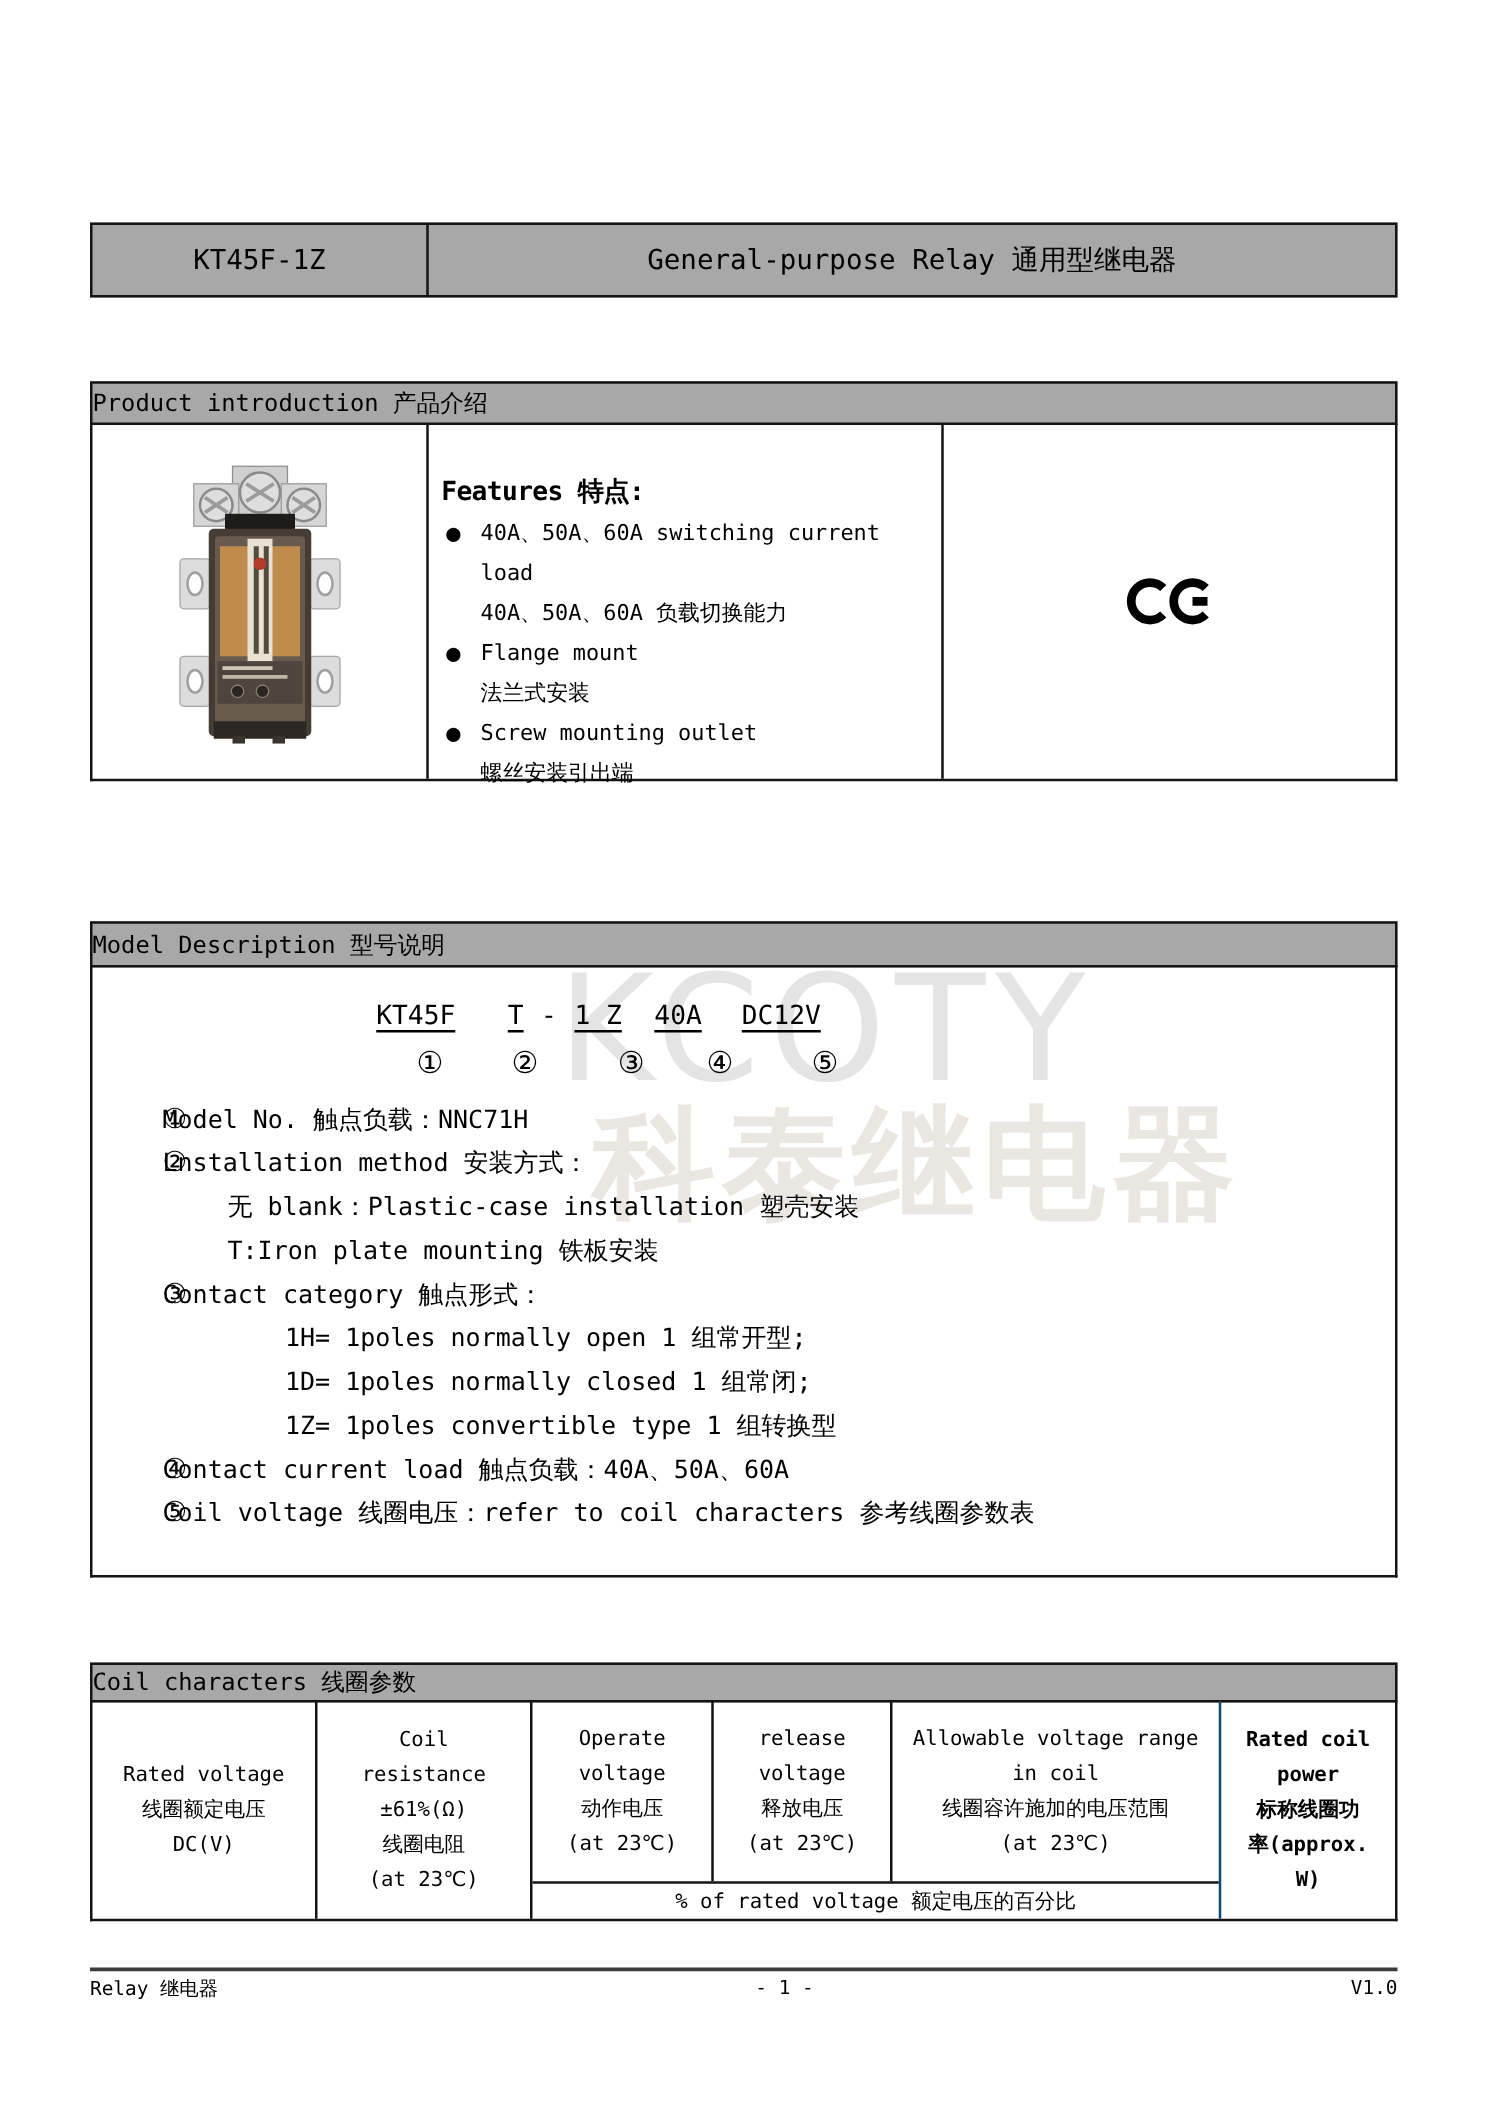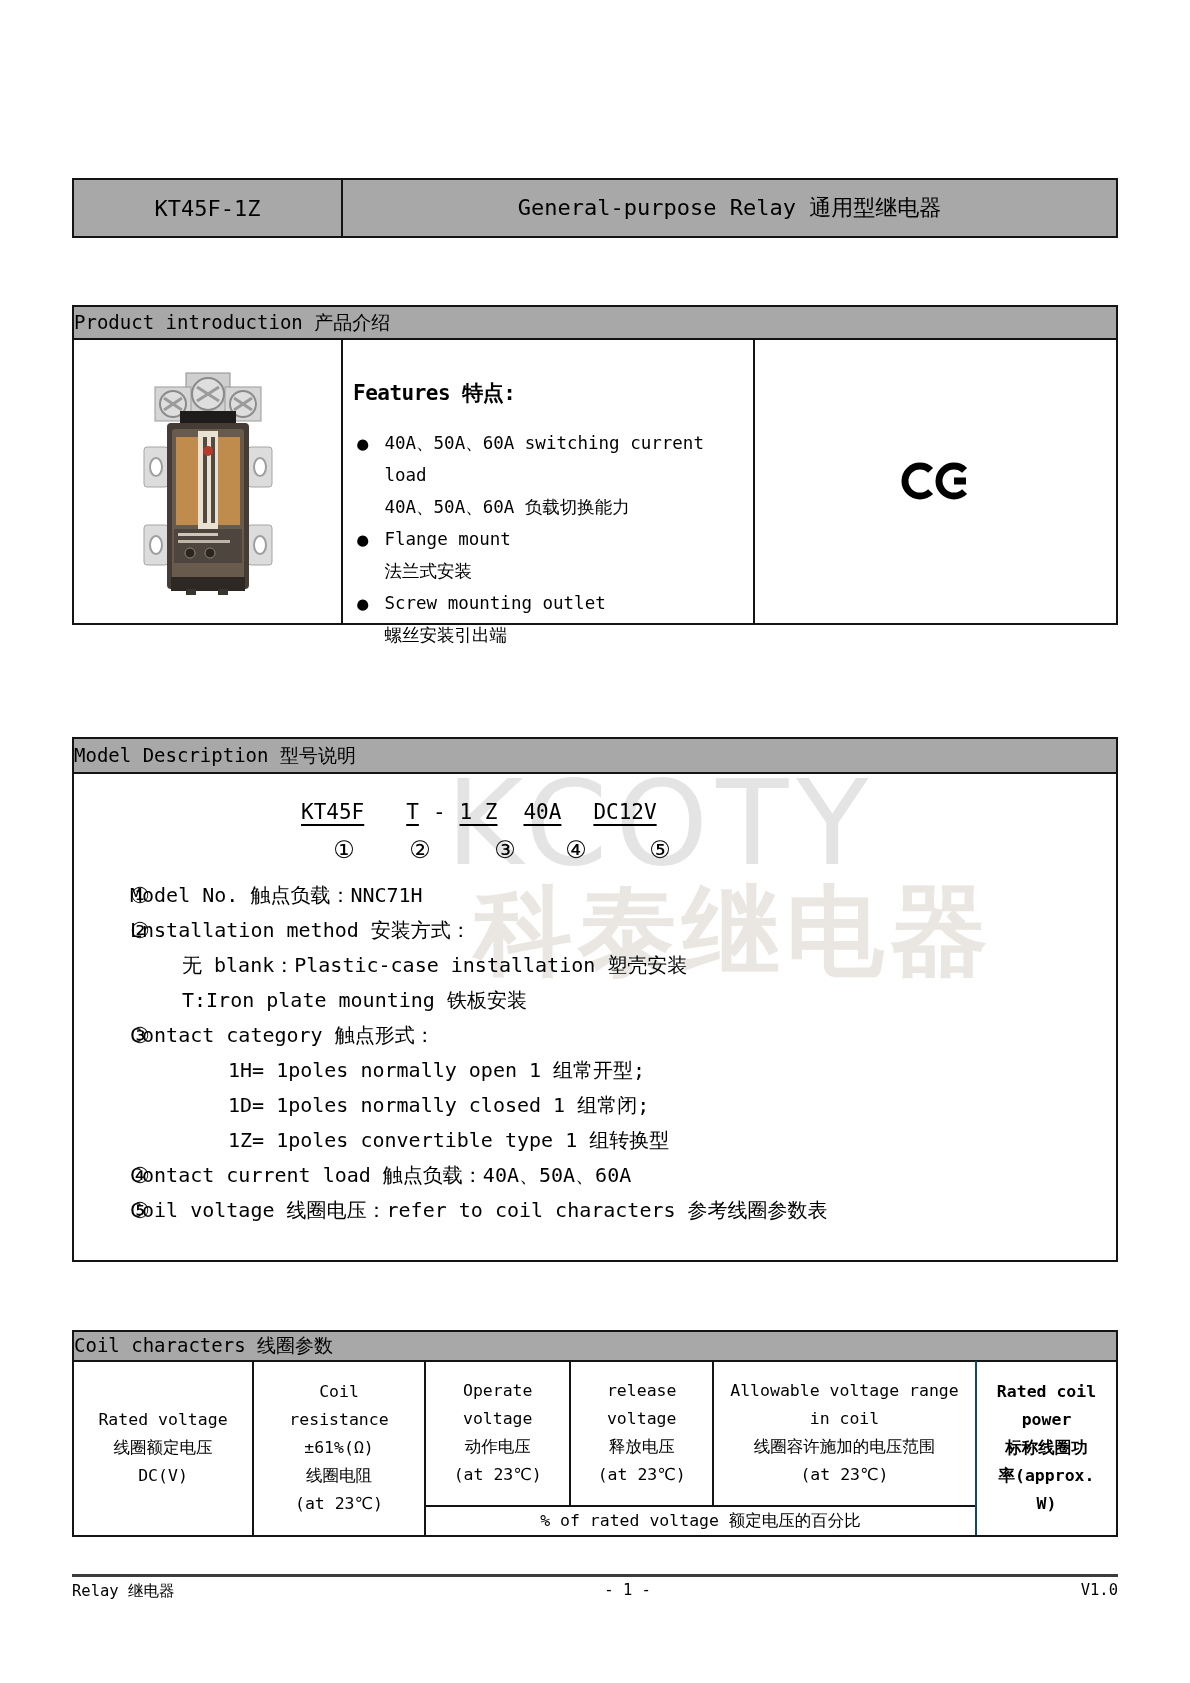--- a/index.html
+++ b/index.html
@@ -23,21 +23,21 @@
   #model-bar   { top:737px; height:37px; }
   #coil-bar    { top:1330px; height:32px; }
   
   #product-box { position:absolute; left:72px; top:339px; width:1046px; height:286px;
     border:2px solid #141414; border-top:none; display:flex; }
   #product-box .photo-cell { width:269px; border-right:2px solid #141414;
     display:flex; align-items:center; justify-content:center; }
   #product-box .features-cell { width:412px; border-right:2px solid #141414;
     padding:40px 4px 0 10px; }
   #product-box .ce-cell { flex:1; display:flex; align-items:center; justify-content:center; }
-  .features-heading { font-size:21px; font-weight:bold; margin-bottom:20px; letter-spacing:-0.5px; }
+  .features-heading { font-size:21px; font-weight:bold; margin-bottom:4px; letter-spacing:-0.5px; }
   .feature-row { display:flex; align-items:flex-start; }
   .feature-row .bullet { font-size:19px; line-height:32px; margin:0 16px 0 4px; }
   .feature-row .ft-lines { font-size:17.5px; line-height:32px; }
   
   #model-box { position:absolute; left:72px; top:772px; width:1046px; height:490px;
     border:2px solid #141414; border-top:none; overflow:hidden; }
   .wm1 { position:absolute; left:372px; top:-18px; font-size:118px; font-weight:normal;
     letter-spacing:8px; color:#e4e4e4; font-family:"DejaVu Sans","Liberation Sans",sans-serif; }
   .wm2 { position:absolute; left:400px; top:76px; font-size:98px; font-weight:bold;
     letter-spacing:6px; color:#eae7e3; font-family:"DejaVu Sans","Liberation Sans",sans-serif;margin-top:19px; }

